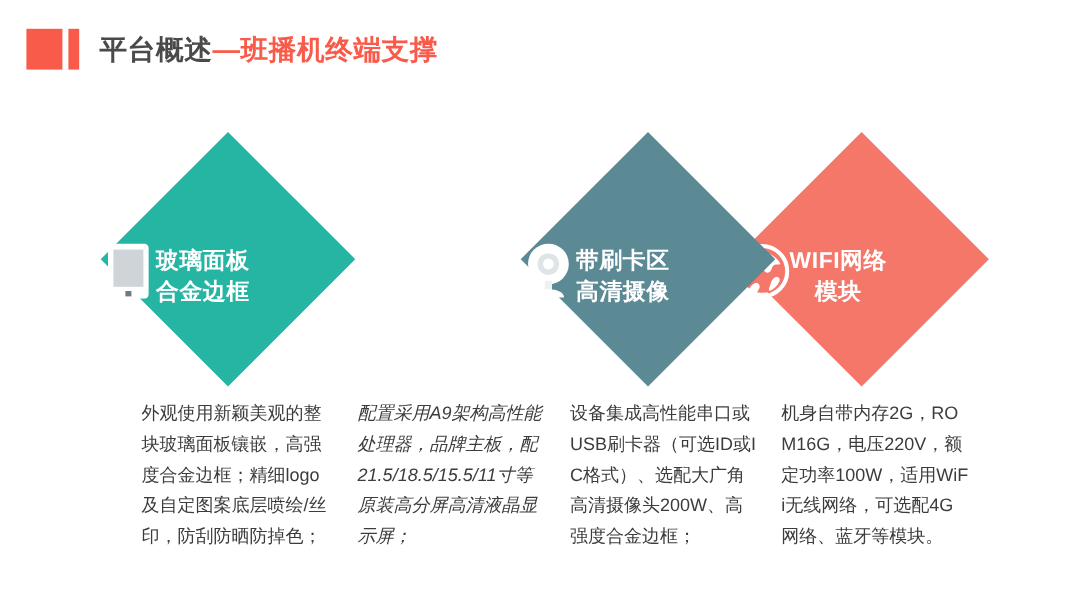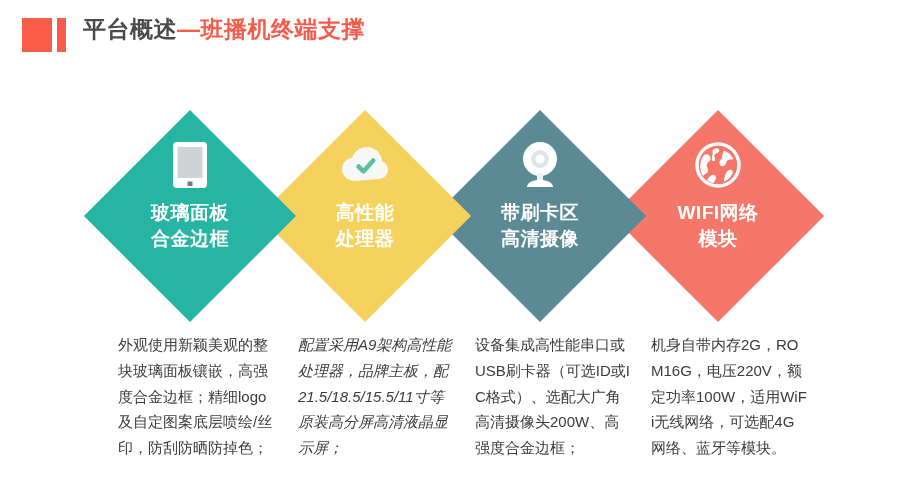--- a/index.html
+++ b/index.html
@@ -16,21 +16,21 @@
   }
 
   
   .header {
     position: absolute;
     left: 0;
     top: 18px;
     width: 900px;
     height: 46px;
     display: flex;
-    align-items: flex-start;
+    align-items: center;
   }
   .hdr-mark-big {
     width: 30px;
     height: 34px;
     background: #f95b4b;
     margin-left: 22px;
     flex: 0 0 auto;
   }
   .hdr-mark-small {
     width: 9px;
@@ -72,21 +72,21 @@
     height: 150px;
     transform: rotate(45deg);
   }
   .diamond-content {
     position: absolute;
     left: 0;
     top: 0;
     width: 212px;
     height: 212px;
     display: flex;
-    flex-direction: column;
+    flex-direction: row;
     align-items: center;
     justify-content: flex-start;
     padding-top: 30px;
     box-sizing: border-box;
     pointer-events: none;
   }
   .diamond-icon {
     width: 46px;
     height: 50px;
     display: flex;
@@ -155,35 +155,20 @@
           <rect x="0" y="0" width="34" height="46" rx="4" ry="4" fill="#ffffff"></rect>
           <rect x="4.5" y="5" width="25" height="31" fill="#cfd4d8"></rect>
           <rect x="14.5" y="39.5" width="5" height="4.5" fill="#6f7b82"></rect>
         </svg>
       </div>
       <div class="diamond-label">玻璃面板
 合金边框</div>
     </div>
   </div>
 
-  <div class="diamond-cell cell-1">
-    <div class="diamond-shape" style="background:#f5d15e;"></div>
-    <div class="diamond-content">
-      <div class="diamond-icon">
-        <svg width="46" height="36" viewBox="0 0 46 36">
-          <path d="M12.5 34 C5.6 34 0 28.7 0 22.1 C0 16.2 4.5 11.3 10.4 10.4
-                   C12.3 4.3 18.1 0 24.9 0 C33.2 0 40 6.5 40.3 14.6
-                   C43.7 15.9 46 19.1 46 22.8 C46 27.9 41.7 32 36.4 32 Z" fill="#f7f8f5"></path>
-          <path d="M16.5 19.5 L21.5 24.4 L31.2 13.4" fill="none" stroke="#5bbfa2" stroke-width="4.6" stroke-linecap="round" stroke-linejoin="round"></path>
-        </svg>
-      </div>
-      <div class="diamond-label">高性能
-处理器</div>
-    </div>
-  </div>
 
   <div class="diamond-cell cell-3">
     <div class="diamond-shape" style="background:#f4776a;"></div>
     <div class="diamond-content">
       <div class="diamond-icon">
         <svg width="46" height="46" viewBox="0 0 46 46">
           <circle cx="23" cy="23" r="21" fill="none" stroke="#ffffff" stroke-width="3.4"></circle>
           <circle cx="23" cy="23" r="18" fill="#f4776a"></circle>
           <path d="M9 13 C12 11 15 13 15.5 16 C16 19 13 19.5 12 22
                    C11 24.5 13.5 26 13 29 C12.6 31.6 9.5 32 8 34

